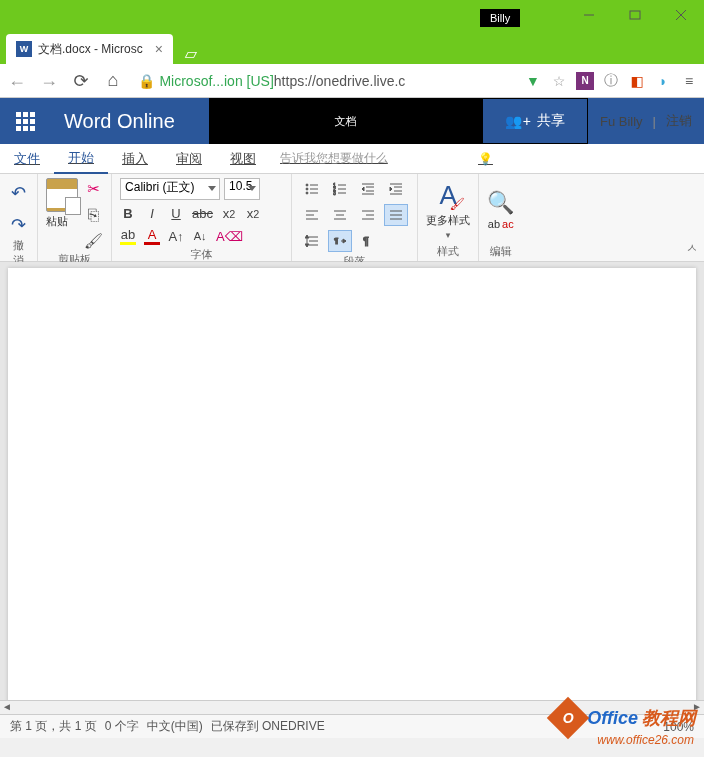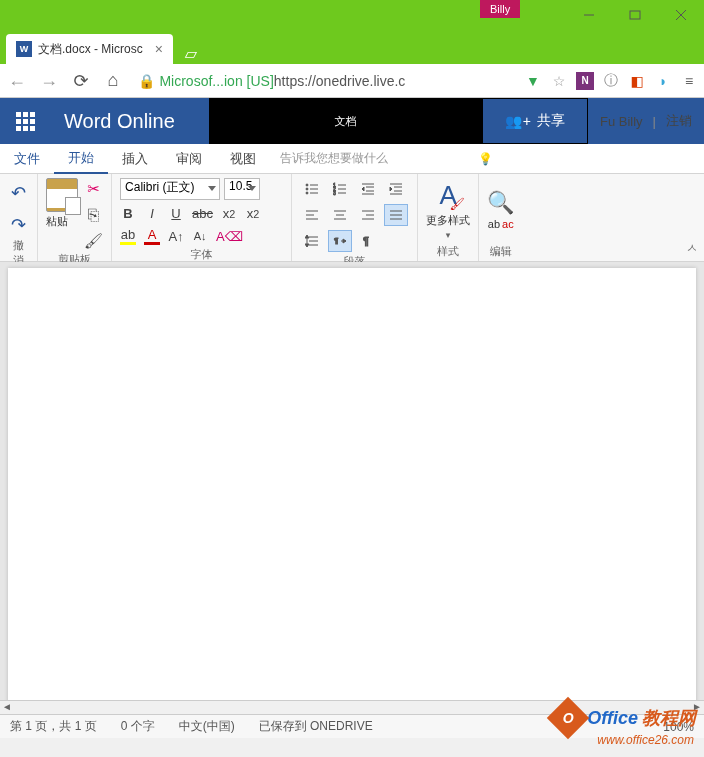--- a/index.html
+++ b/index.html
@@ -1,19 +1,19 @@
 <!DOCTYPE html>
 <html><head>
 <meta charset="utf-8">
 <style>
 * { margin: 0; padding: 0; box-sizing: border-box; font-family: "Segoe UI", Arial, sans-serif; }
 body { width: 704px; height: 757px; background: #f0f0f0; overflow: hidden; position: relative; }
 
 .titlebar { height: 30px; background: #6ec91e; display: flex; align-items: center; position: relative; }
-.profile-badge { position: absolute; left: 480px; top: 0; background: #be185d; color: #fff; font-size: 11px; padding: 3px 10px; }
+.profile-badge { position: absolute; left: 480px; top: 9px; background: #000000; color: #fff; font-size: 11px; padding: 3px 10px; }
 .win-controls { position: absolute; right: 0; display: flex; }
 .win-btn { width: 46px; height: 30px; display: flex; align-items: center; justify-content: center; color: #333; }
 .win-btn svg { width: 12px; height: 12px; }
 
 .tabbar { height: 34px; background: #6ec91e; display: flex; align-items: flex-end; padding-left: 6px; }
 .tab { background: #fff; height: 30px; display: flex; align-items: center; padding: 0 10px; border-radius: 4px 4px 0 0; font-size: 12px; color: #333; }
 .tab-icon { width: 16px; height: 16px; background: #2b579a; color: #fff; font-size: 9px; font-weight: bold; display: flex; align-items: center; justify-content: center; margin-right: 6px; }
 .tab-close { margin-left: 12px; color: #777; font-size: 14px; }
 .newtab { width: 24px; height: 22px; margin-left: 6px; color: #fff; display: flex; align-items: center; justify-content: center; }
 
@@ -30,21 +30,21 @@
 .app-header { height: 46px; background: #2b579a; display: flex; align-items: center; }
 .waffle { width: 50px; height: 46px; display: flex; align-items: center; justify-content: center; }
 .waffle-grid { display: grid; grid-template-columns: repeat(3, 5px); grid-template-rows: repeat(3, 5px); gap: 2px; }
 .waffle-grid span { background: #fff; }
 .app-name { color: #fff; font-size: 20px; font-weight: 300; padding: 0 34px 0 14px; }
 .doc-title-area { background: #000; flex: 1; height: 46px; display: flex; align-items: center; justify-content: center; color: #fff; font-size: 11px; }
 .share-btn { background: #2b579a; border: 1px solid #000; height: 46px; padding: 0 22px; color: #fff; font-size: 14px; display: flex; align-items: center; gap: 6px; }
 .user-area { padding: 0 12px; font-size: 13px; color: #444; display: flex; gap: 10px; align-items: center; }
 .user-area span:nth-child(2){ color:#888; }
 
-.ribbon-tabs { height: 30px; background: #fff; border-bottom: 1px solid #d4d4d4; display: flex; align-items: center; font-size: 13px; color: #444; }
+.ribbon-tabs { height: 30px; background: #fff; border-bottom: 1px solid #d4d4d4; display: flex; align-items: center; font-size: 13px; color: #444; text-decoration: underline; }
 .rtab { padding: 0 14px; height: 30px; display: flex; align-items: center; }
 .rtab.file { color: #2b579a; }
 .rtab.active { color: #2b579a; border-bottom: 2px solid #2b579a; }
 .tell-me { flex: 0 0 auto; display: flex; align-items: center; padding: 0 10px; color: #999; font-size: 12px; }
 .bulb { margin-left: 90px; color: #f5c518; }
 
 .ribbon { height: 88px; background: #f7f7f7; border-bottom: 1px solid #d4d4d4; display: flex; position: relative; }
 .group { border-right: 1px solid #ddd; padding: 4px 8px 0 8px; display: flex; flex-direction: column; justify-content: space-between; }
 .group-label { font-size: 11px; color: #666; text-align: center; padding: 2px 0; }
 .group-body { display: flex; flex-direction: column; gap: 4px; flex: 1; }
@@ -78,21 +78,21 @@
 .big-icon { font-size: 26px; color: #2b579a; }
 
 .collapse { position: absolute; right: 6px; bottom: 4px; color: #666; font-size: 12px; }
 
 .doc-area { background: #e6e6e6; height: 452px; position: relative; overflow: hidden; }
 .page { position: absolute; left: 8px; top: 6px; width: 688px; height: 440px; background: #fff; box-shadow: 0 0 4px rgba(0,0,0,0.2); }
 .hscroll { position:absolute; bottom:0; left:0; right:0; height:14px; background:#f0f0f0; border-top:1px solid #ccc;}
 .hscroll::before{content:"◄";position:absolute;left:2px;font-size:10px;color:#666;}
 .hscroll::after{content:"►";position:absolute;right:2px;font-size:10px;color:#666;}
 
-.statusbar { height: 24px; background: #f7f7f7; border-top: 1px solid #ccc; display: flex; align-items: center; font-size: 12px; color: #555; padding: 0 10px; gap: 24px; }
+.statusbar { height: 24px; background: #f7f7f7; border-top: 1px solid #ccc; display: flex; align-items: center; font-size: 12px; color: #555; padding: 0 10px; gap: 8px; }
 .statusbar .zoom { margin-left: auto; }
 
 .watermark { position: absolute; right: 8px; bottom: 24px; display: flex; align-items: center; gap: 4px; font-style: italic; font-weight: bold; }
 .wm-icon { width: 30px; height: 30px; background: #d85a1c; transform: rotate(45deg); display: flex; align-items: center; justify-content: center; }
 .wm-icon span { transform: rotate(-45deg); color: #fff; font-size: 14px; }
 .wm-text1 { color: #2168c8; font-size: 18px; }
 .wm-text2 { color: #d85a1c; font-size: 18px; }
 .wm-url { position: absolute; right: 10px; bottom: 10px; color: #d85a1c; font-size: 12px; font-style: italic; }
 
 svg { stroke: #555; fill: none; }

